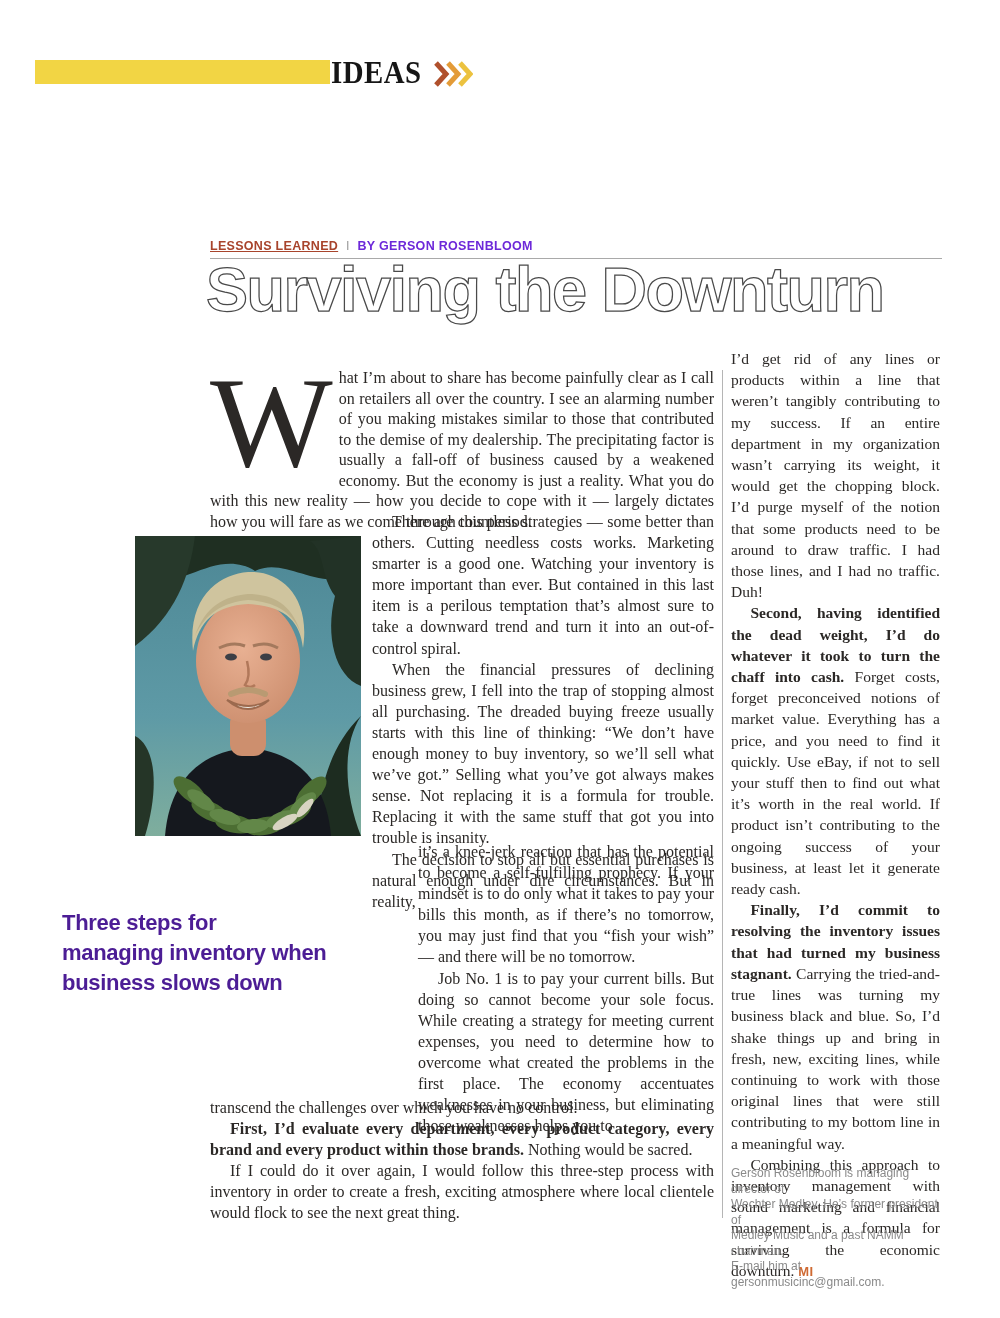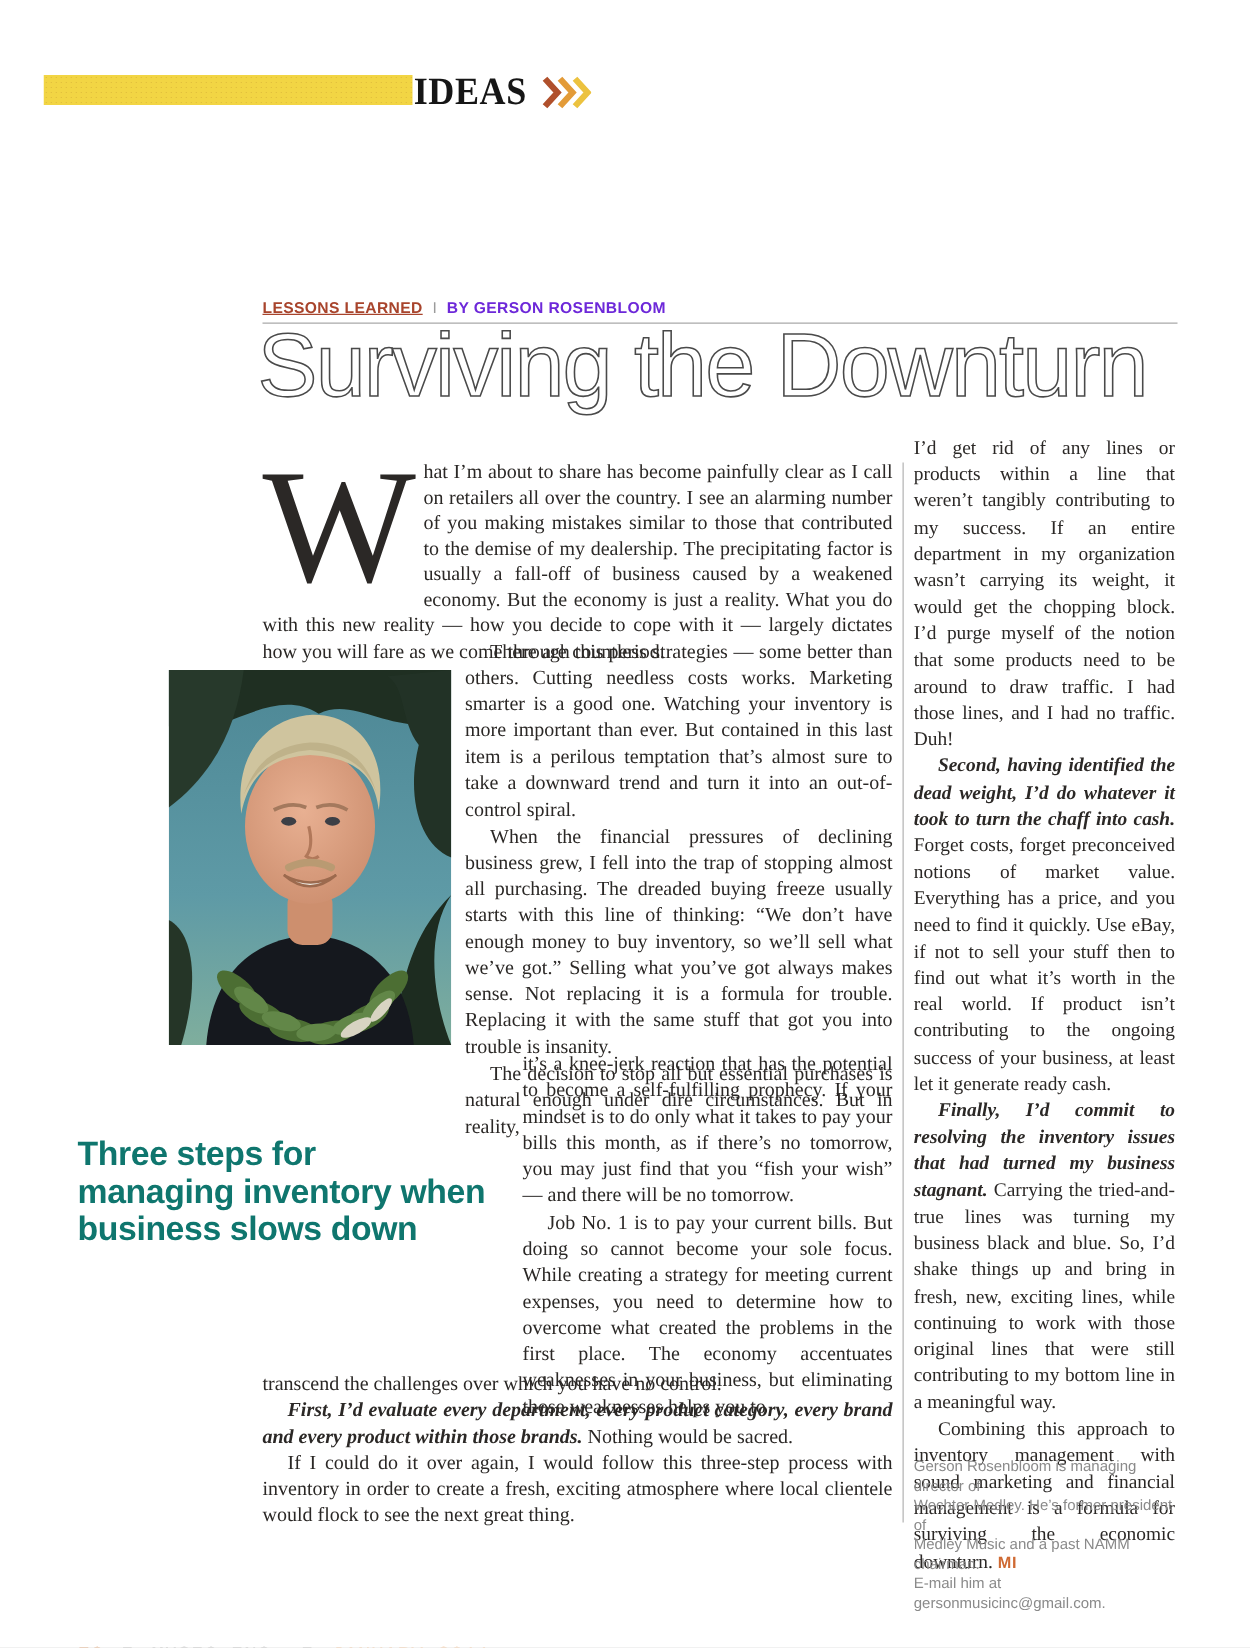--- a/index.html
+++ b/index.html
@@ -29,50 +29,50 @@
     font-family:"Liberation Sans",sans-serif;font-size:12.5px;font-weight:700;
     letter-spacing:0.3px;white-space:nowrap;
   }
   .kicker .k-label{color:#a8442c;text-decoration:underline;}
   .kicker .k-sep{color:#9b9b9b;padding:0 4px;font-weight:400;}
   .kicker .k-byline{color:#6d28d9;}
   .kicker-rule{position:absolute;left:210px;top:258px;width:732px;height:1px;background:#a9a9a9;}
   
   .headline{
     position:absolute;left:206px;top:256px;width:760px;
-    font-family:"Liberation Sans",sans-serif;font-weight:400;
-    font-size:72px;letter-spacing:-1.5px;line-height:1.05;
+    font-family:"Liberation Sans",sans-serif;font-weight:700;
+    font-size:63px;letter-spacing:-1.5px;line-height:1.05;
     color:#be185d;
     -webkit-text-fill-color:#ffffff;
     -webkit-text-stroke:1.25px #4a4a4a;
     white-space:nowrap;
   }
   
   .bodytext{font-size:16px;line-height:21.1px;text-align:justify;}
   .bodytext p{margin:0;text-indent:1.25em;}
   .bodytext p.noindent{text-indent:0;}
-  .lead-bold{font-weight:700;font-style:italic;}
+  .lead-bold{font-weight:700;}
   
   .intro{position:absolute;left:210px;top:368px;width:504px;line-height:20.5px;}
   .dropcap{
     float:left;font-family:"Liberation Serif",serif;
     font-size:130px;line-height:0.78;font-weight:400;color:#2b2826;
     margin:4px 10px 0 0;letter-spacing:-4px;
   }
   
   .photo{position:absolute;left:135px;top:536px;width:226px;height:300px;}
   
   .col-mid-a{position:absolute;left:372px;top:511px;width:342px;}
   .col-mid-b{position:absolute;left:418px;top:841px;width:296px;}
   .col-bottom{position:absolute;left:210px;top:1097px;width:504px;}
   
   .pullquote{
     position:absolute;left:62px;top:908px;width:370px;
     font-family:"Liberation Sans",sans-serif;font-weight:700;
-    font-size:27px;line-height:30px;color:#0f766e;
+    font-size:22px;line-height:30px;color:#4c1d95;
     white-space:pre-line;letter-spacing:-0.3px;
   }
   
   .col-right{position:absolute;left:731px;top:348px;width:209px;font-size:15.5px;line-height:21.2px;}
   .col-divider{position:absolute;left:722px;top:370px;width:1px;height:848px;background:#b5b5b5;}
   .endmark{
     font-family:"Liberation Sans",sans-serif;font-weight:700;
     font-size:13px;color:#cf6a33;letter-spacing:0.5px;
   }
   .bio{

